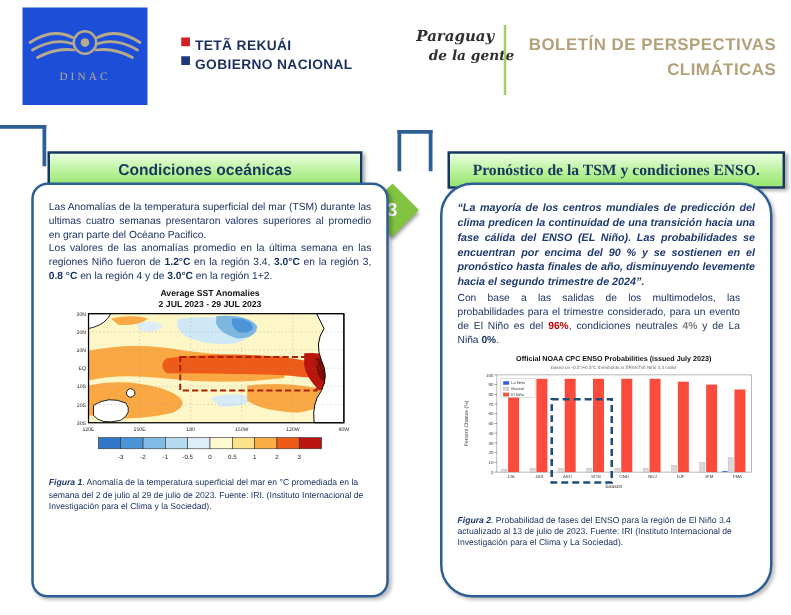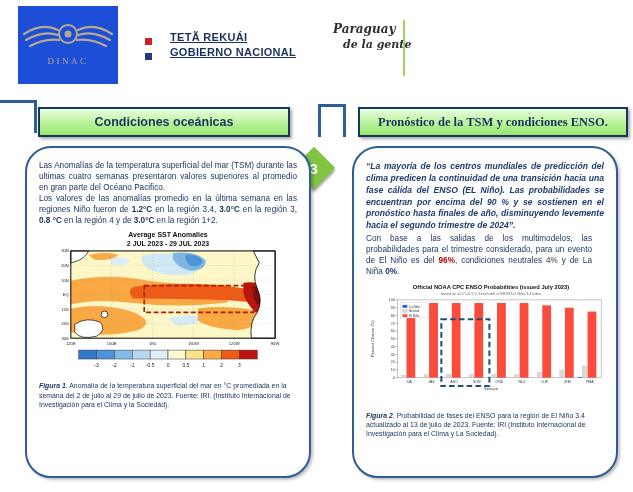--- a/index.html
+++ b/index.html
@@ -4,55 +4,55 @@
 <style>
   html,body{margin:0;padding:0;background:#fff;}
   .page{position:relative;width:633px;height:492px;background:#fff;overflow:hidden;
         font-family:"Liberation Sans",sans-serif;}
 
   
   .hdr{position:absolute;left:0;top:0;width:633px;height:92px;background:#fff;}
   .dinac{position:absolute;left:18px;top:6px;width:100px;height:78px;background:#1d4ed8;
          display:flex;align-items:center;justify-content:center;}
   .gov{position:absolute;left:145px;top:30px;color:#1b2f5e;font-weight:bold;font-size:11px;line-height:1.35;}
-  .gov .row{display:flex;align-items:flex-end;gap:18px;letter-spacing:.3px;text-decoration:underline;}
+  .gov .row{display:flex;align-items:flex-start;gap:4px;letter-spacing:.3px;}
   .sq{width:7px;height:7px;display:inline-block;}
   .script{position:absolute;left:333px;top:22px;font-family:"DejaVu Serif",serif;
           font-style:italic;font-weight:bold;color:#2f2f2f;font-size:12px;line-height:1.3;}
   .script .l2{margin-left:10px;font-size:11px;}
   .vdiv{position:absolute;left:403px;top:20px;width:2px;height:56px;background:#9fd06a;}
   .boletin{position:absolute;right:12px;top:26px;width:212px;text-align:right;
            color:#b3a179;font-weight:bold;font-size:13.5px;line-height:1.5;letter-spacing:.4px;}
 
   
   .brk-left{position:absolute;left:0;top:100px;width:34px;height:30px;
             border-top:3px solid #2e5f94;border-right:3px solid #2e5f94;}
   .brk-mid{position:absolute;left:318px;top:104px;width:22px;height:30px;
            border-top:3px solid #2e5f94;border-left:3px solid #2e5f94;border-right:3px solid #2e5f94;}
 
   
   .tbox{position:absolute;height:26px;border:2px solid #17365d;
         background:linear-gradient(180deg,#e9fee0 0%,#b9f29a 55%,#97e56f 100%);
         box-shadow:2px 2px 3px rgba(0,0,0,.35);
         display:flex;align-items:center;justify-content:center;
-        color:#17365d;font-weight:bold;font-size:12.5px;}
+        color:#17365d;font-weight:bold;font-size:12.5px;margin-top:14px;}
   .tbox.left{left:38px;top:107px;width:248px;}
   .tbox.right{left:358px;top:107px;width:266px;font-family:Liberation Serif, serif;}
 
   
   .diamond{position:absolute;left:299px;top:153px;width:30px;height:30px;background:#82c342;
            transform:rotate(45deg);box-shadow:2px 2px 3px rgba(0,0,0,.4);
            display:flex;align-items:center;justify-content:center;}
   .diamond span{transform:rotate(-45deg);color:#fff;font-weight:bold;font-size:15px;}
 
   
   .panel{position:absolute;top:146px;height:332px;background:#fff;
          border:2.5px solid #2e5f94;border-radius:26px;box-sizing:border-box;
          padding:13px 12px 8px 12px;box-shadow:2px 2px 3px rgba(0,0,0,.25);}
-  .panel.lp{left:25px;width:286px;}
+  .panel.lp{left:25px;width:286px;border-radius:13px;}
   .panel.rp{left:352px;width:266px;}
 
   .body-txt{margin:0;color:#1e3563;font-size:8.2px;line-height:1.33;text-align:justify;}
   .body-txt b{color:#16305e;margin-top:48px;}
   .quote{margin:0;color:#1f3a6e;font-size:8.6px;line-height:1.38;text-align:justify;
          font-style:italic;font-weight:bold;}
   .after-quote{margin:2px 12px 0 0;}
   .pct-red{color:#c00000;font-weight:bold;}
   .pct-gray{color:#7a7a7a;font-weight:bold;}
   .pct-navy{color:#16305e;font-weight:bold;}
@@ -94,20 +94,24 @@
       </div>
     </div>
 
     <div class="script">
       <div>Paraguay</div>
       <div class="l2">de la gente</div>
     </div>
 
     <div class="vdiv"></div>
 
+    <div class="boletin">
+      <div>BOLETÍN DE PERSPECTIVAS</div>
+      <div>CLIMÁTICAS</div>
+    </div>
   </div>
 
   <div class="brk-left"></div>
   <div class="brk-mid"></div>
 
   <div class="tbox left">
     <span>Condiciones oceánicas</span>
   </div>
   <div class="tbox right">
     <span>Pronóstico de la TSM y condiciones ENSO.</span>

